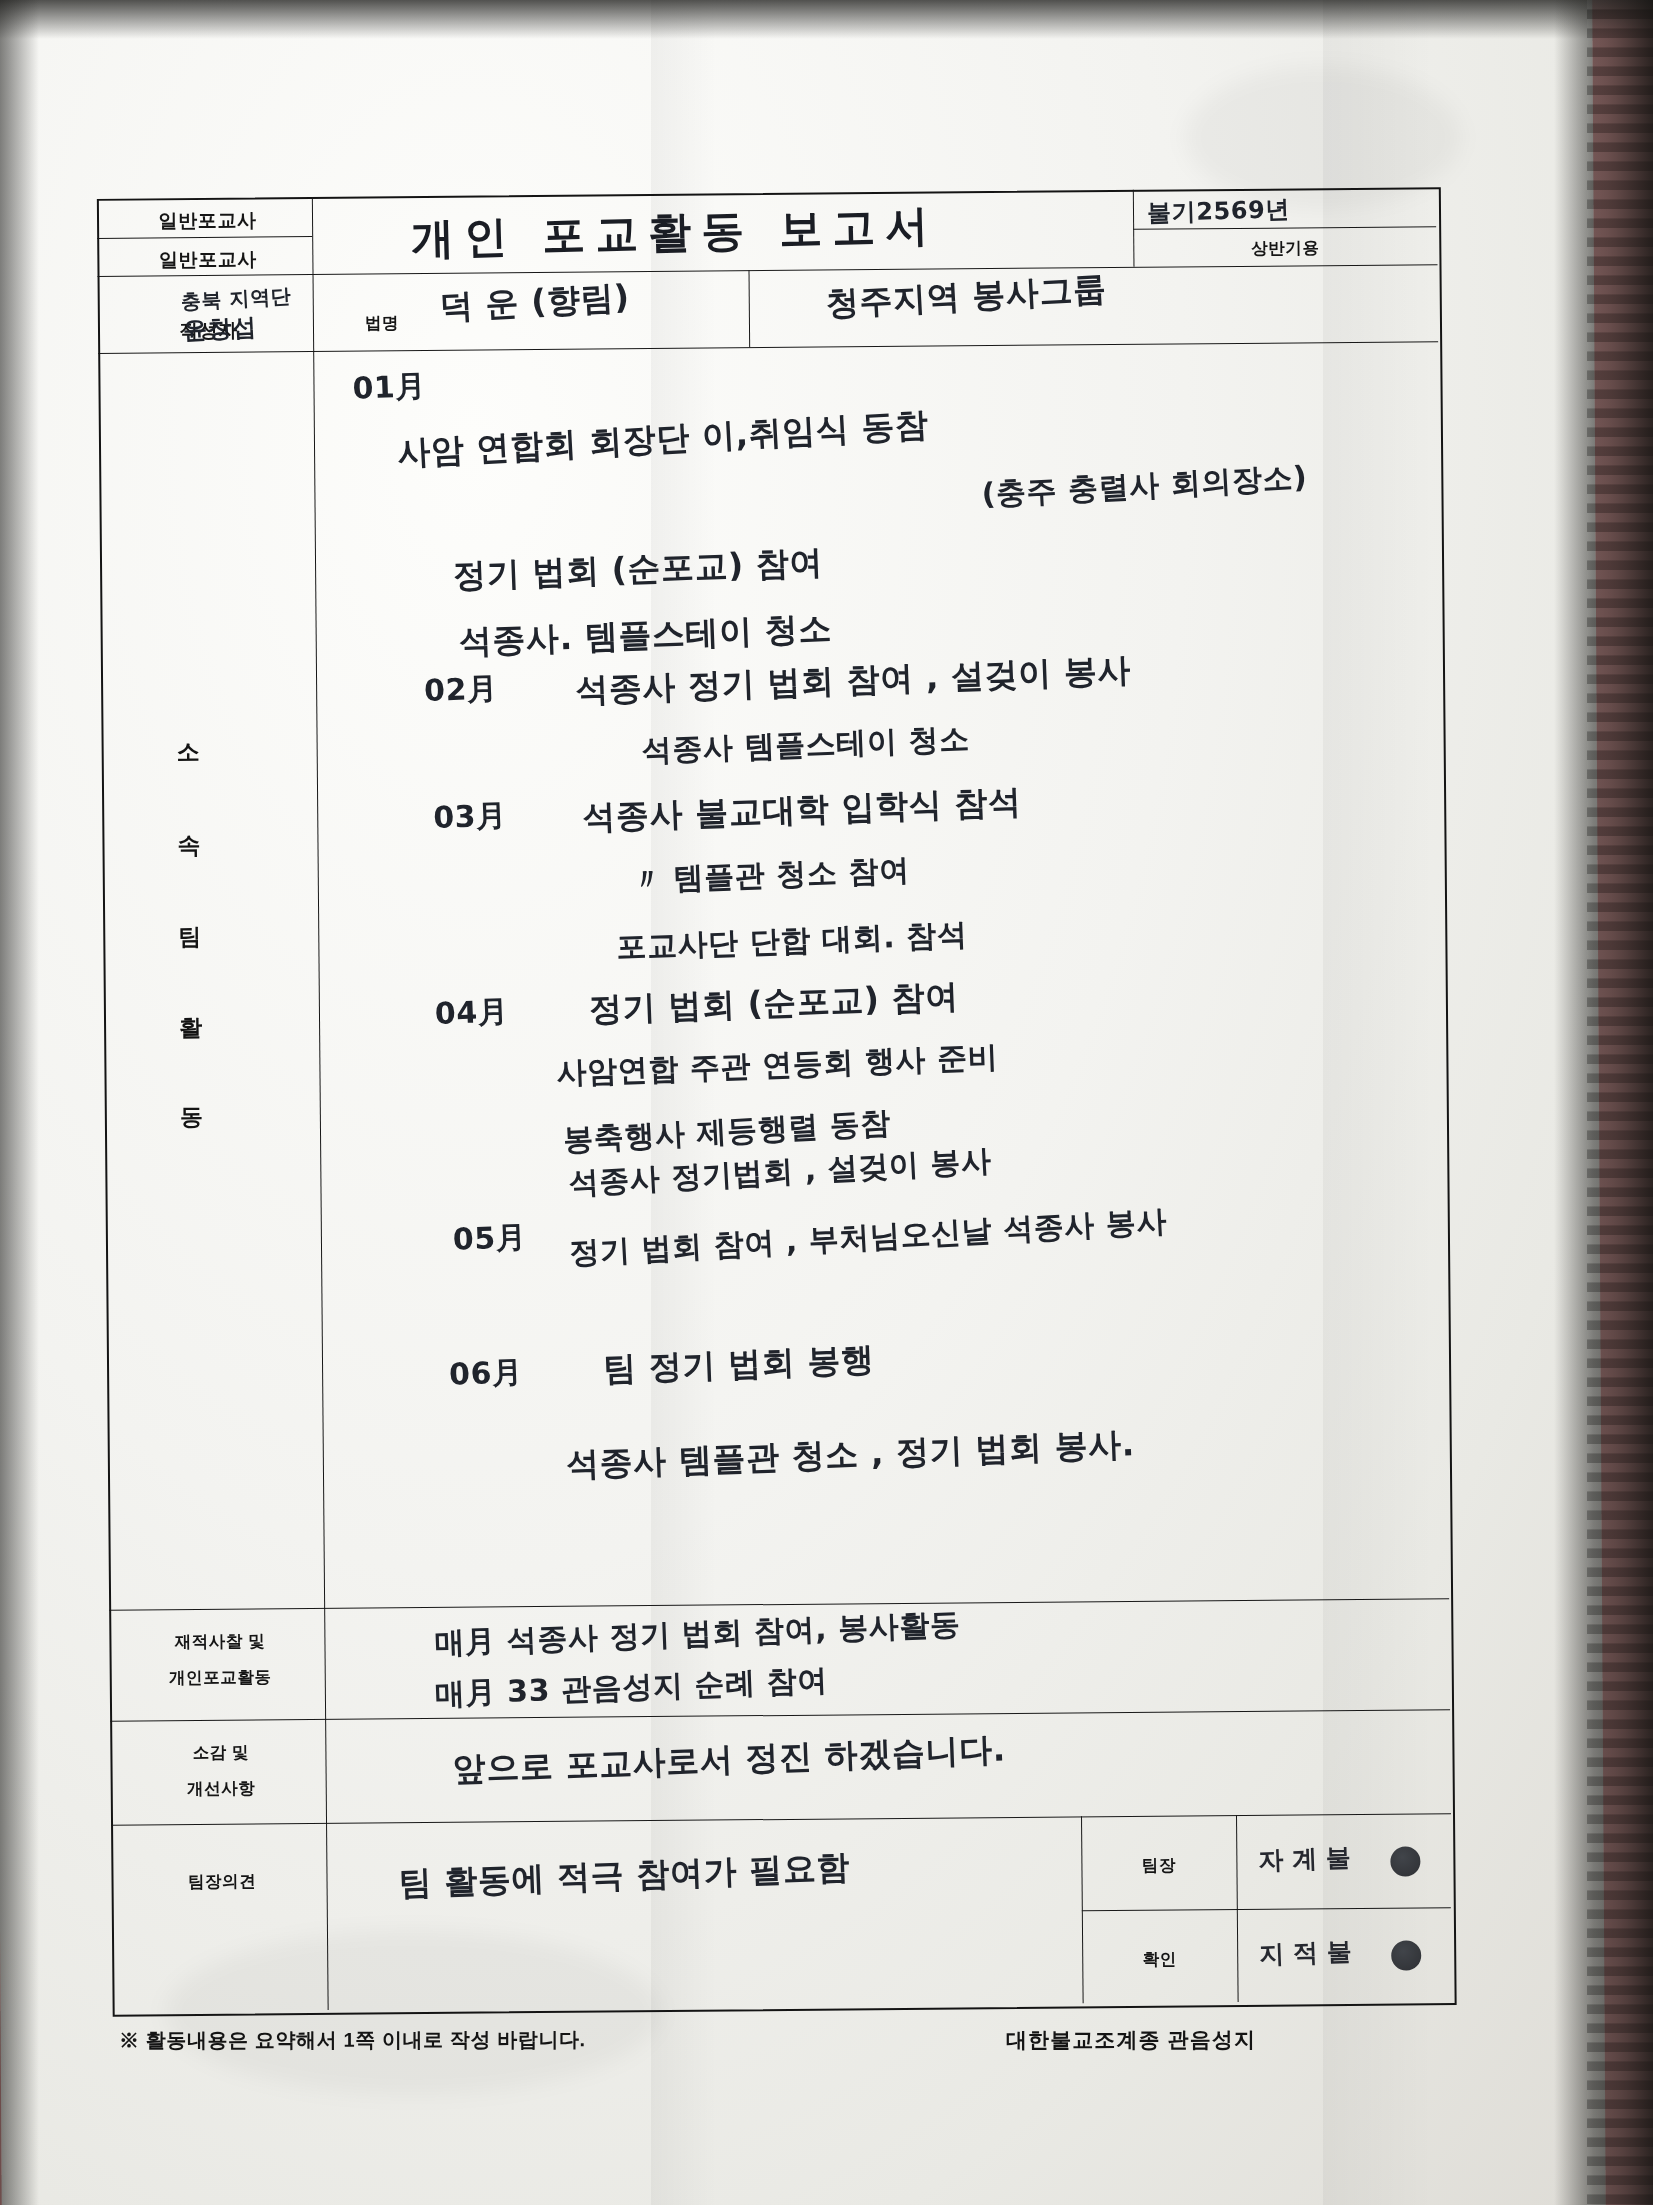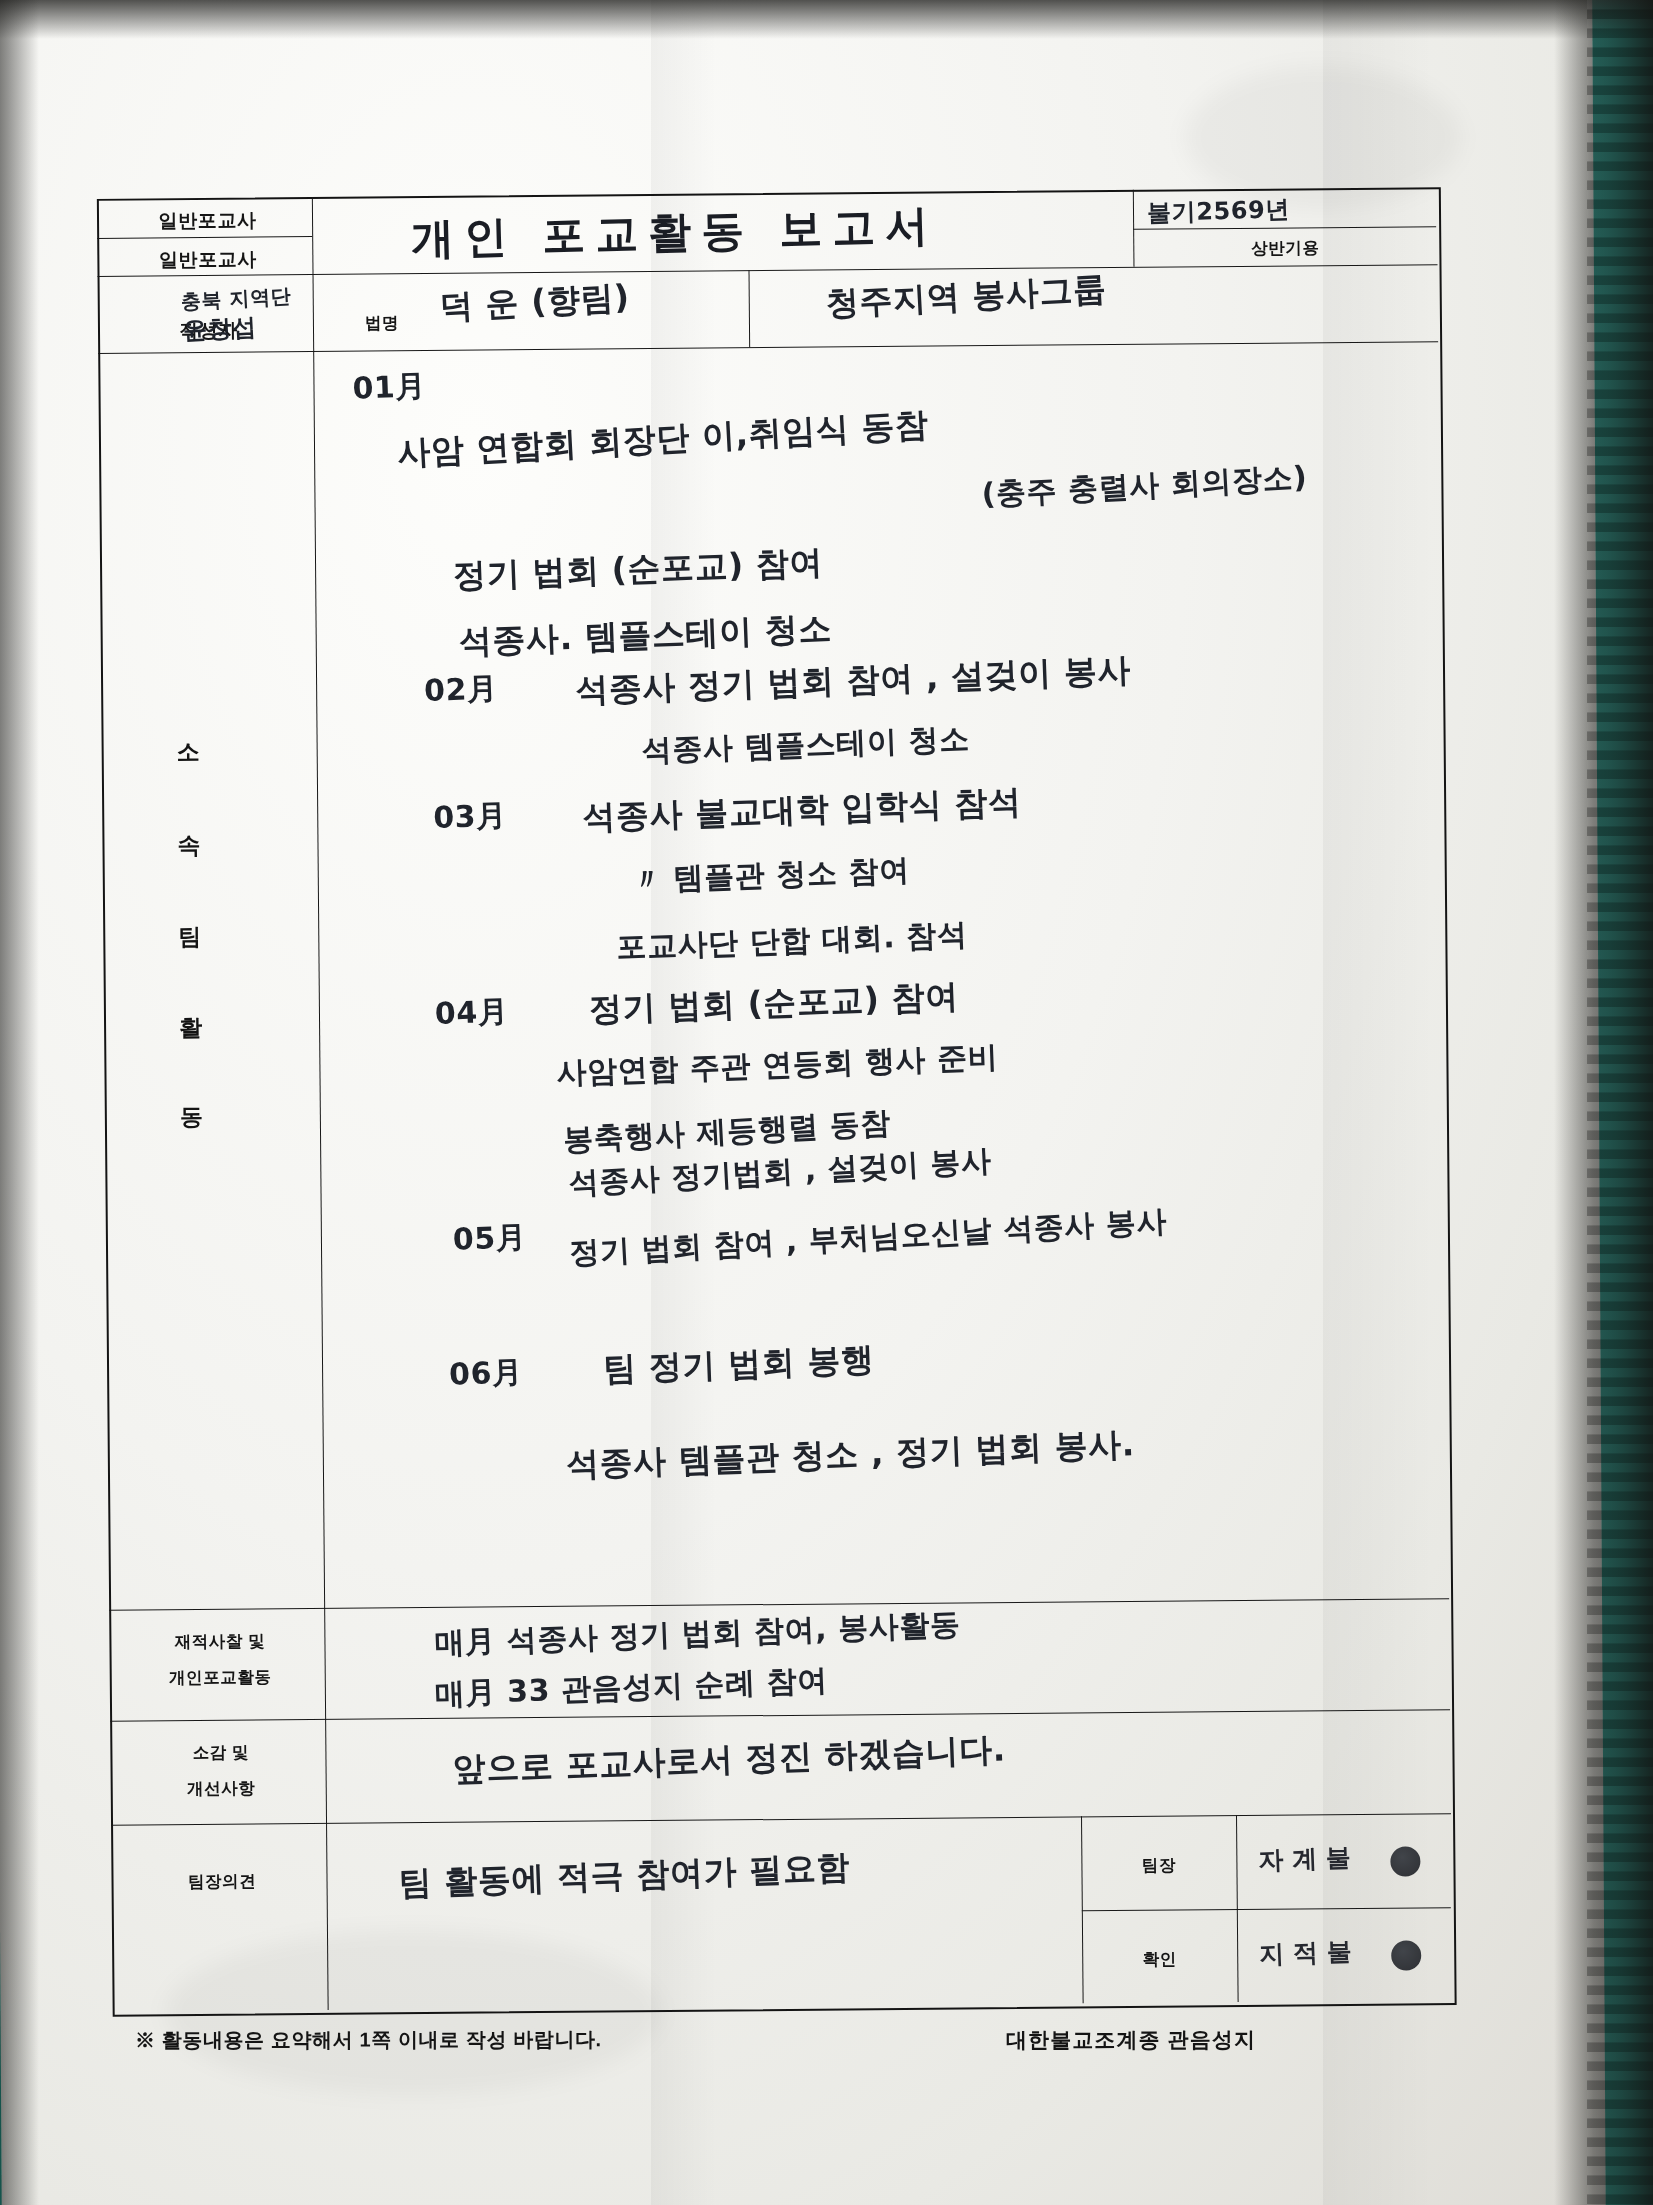--- a/index.html
+++ b/index.html
@@ -11,21 +11,21 @@
     width: 1654px;
     height: 2205px;
     overflow: hidden;
     font-family: "Liberation Sans", sans-serif;
   }
 
   
   .photo {
     position: absolute;
     inset: 0;
-    background: #14b8a6;
+    background: #fca5a5;
     overflow: hidden;
   }
   .paper {
     position: absolute;
     left: -5.5px;
     top: -5.5px;
     width: 1604px;
     height: 2222px;
     background:
       radial-gradient(ellipse at 30% 20%, #fdfdfb 0%, #f3f3f0 45%, #e9e9e4 75%, #dedcd6 100%);
@@ -285,18 +285,18 @@
     <div class="hw hw-big sk-1" style="left:287px; top:1659px;">팀 활동에  적극 참여가 필요함</div>
 
     <div class="lbl lbl-small" style="left:976px; top:1665px; width:143px;">팀장</div>
     <div class="lbl lbl-small" style="left:976px; top:1759px; width:143px;">확인</div>
 
     <div class="stamp sk-1" style="left:1147px; top:1654px;">자 계 불</div>
     <div class="stamp sk-1" style="left:1147px; top:1748px;">지 적 불</div>
     <div class="blob" style="left:1279px; top:1659px;"></div>
     <div class="blob" style="left:1279px; top:1753px;"></div>
 
-    <div class="footnote sk-0" style="left:5.5px; top:1830px;margin-left:16px;">※ 활동내용은 요약해서 1쪽 이내로 작성 바랍니다.</div>
+    <div class="footnote sk-0" style="left:5.5px; top:1830px;">※ 활동내용은 요약해서 1쪽 이내로 작성 바랍니다.</div>
     <div class="footnote-right sk-0" style="left:893px; top:1836px;">대한불교조계종 관음성지</div>
 
   </div>
 </div>
 
 
 </body></html>

